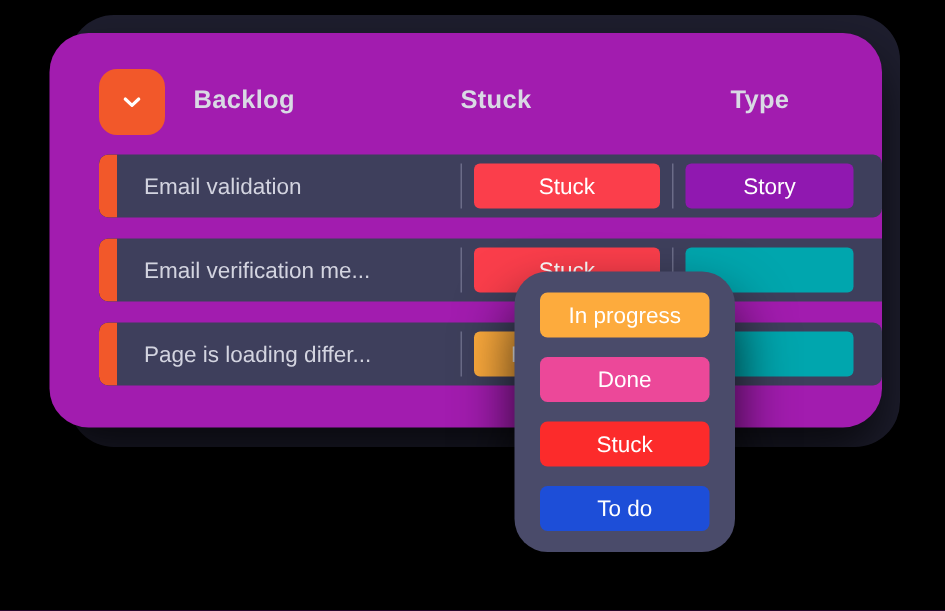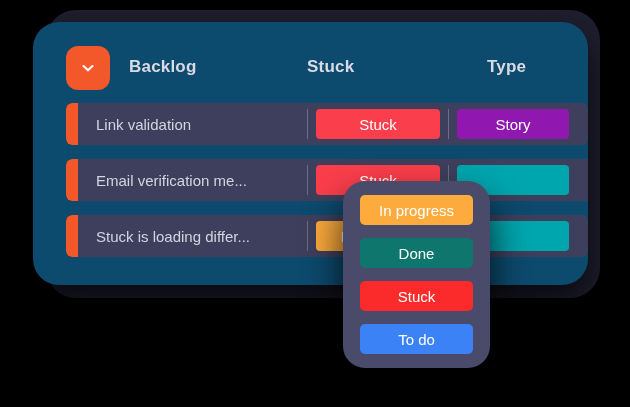--- a/index.html
+++ b/index.html
@@ -32,21 +32,21 @@
     border-radius: 30px;
     box-shadow: 0 22px 40px rgba(0,0,0,0.85);
   }
 
   .card-front {
     position: absolute;
     left: 33px;
     top: 22px;
     width: 555px;
     height: 263px;
-    background: #0c4a6e;
+    background: #a21caf;
     border-radius: 26px;
     box-shadow: 0 18px 34px rgba(0,0,0,0.7);
     overflow: hidden;
   }
 
   
   .header {
     position: absolute;
     left: 0;
     top: 0;
@@ -192,50 +192,50 @@
           </svg>
         </span>
       </button>
       <div class="col-head group">Backlog</div>
       <div class="col-head status">Stuck</div>
       <div class="col-head type">Type</div>
     </div>
 
     <div class="row r0">
       <div class="row-accent"></div>
-      <div class="cell-title">Link validation</div>
+      <div class="cell-title">Email validation</div>
       <div class="divider d1"></div>
       <div class="badge status-cell" style="background: rgb(251, 62, 75);">Stuck</div>
       <div class="divider d2"></div>
       <div class="badge type-cell" style="background: rgb(144, 24, 176);">Story</div>
 
     </div>
 
     <div class="row r1">
       <div class="row-accent"></div>
       <div class="cell-title">Email verification me...</div>
       <div class="divider d1"></div>
       <div class="badge status-cell" style="background: rgb(251, 62, 75);">Stuck</div>
       <div class="divider d2"></div>
       <div class="badge type-cell" style="background: rgb(0, 166, 174);"></div>
 
     </div>
 
     <div class="row r2">
       <div class="row-accent"></div>
-      <div class="cell-title">Stuck is loading differ...</div>
+      <div class="cell-title">Page is loading differ...</div>
       <div class="divider d1"></div>
       <div class="badge status-cell" style="background: rgb(253, 171, 61);">In progress</div>
       <div class="divider d2"></div>
       <div class="badge type-cell" style="background: rgb(0, 166, 174);"></div>
 
     </div>
 
   </div>
 
   <div class="status-menu">
     <button class="menu-option" style="background: rgb(253, 171, 61);">In progress</button>
-    <button class="menu-option" style="background: #0f766e;">Done</button>
+    <button class="menu-option" style="background: #ec4899;">Done</button>
     <button class="menu-option" style="background: rgb(252, 43, 43);">Stuck</button>
-    <button class="menu-option" style="background: #3b82f6; text-align: right;">To do</button>
+    <button class="menu-option" style="background: #1d4ed8; text-align: right;">To do</button>
   </div>
 
 </div>
 
 </body></html>

